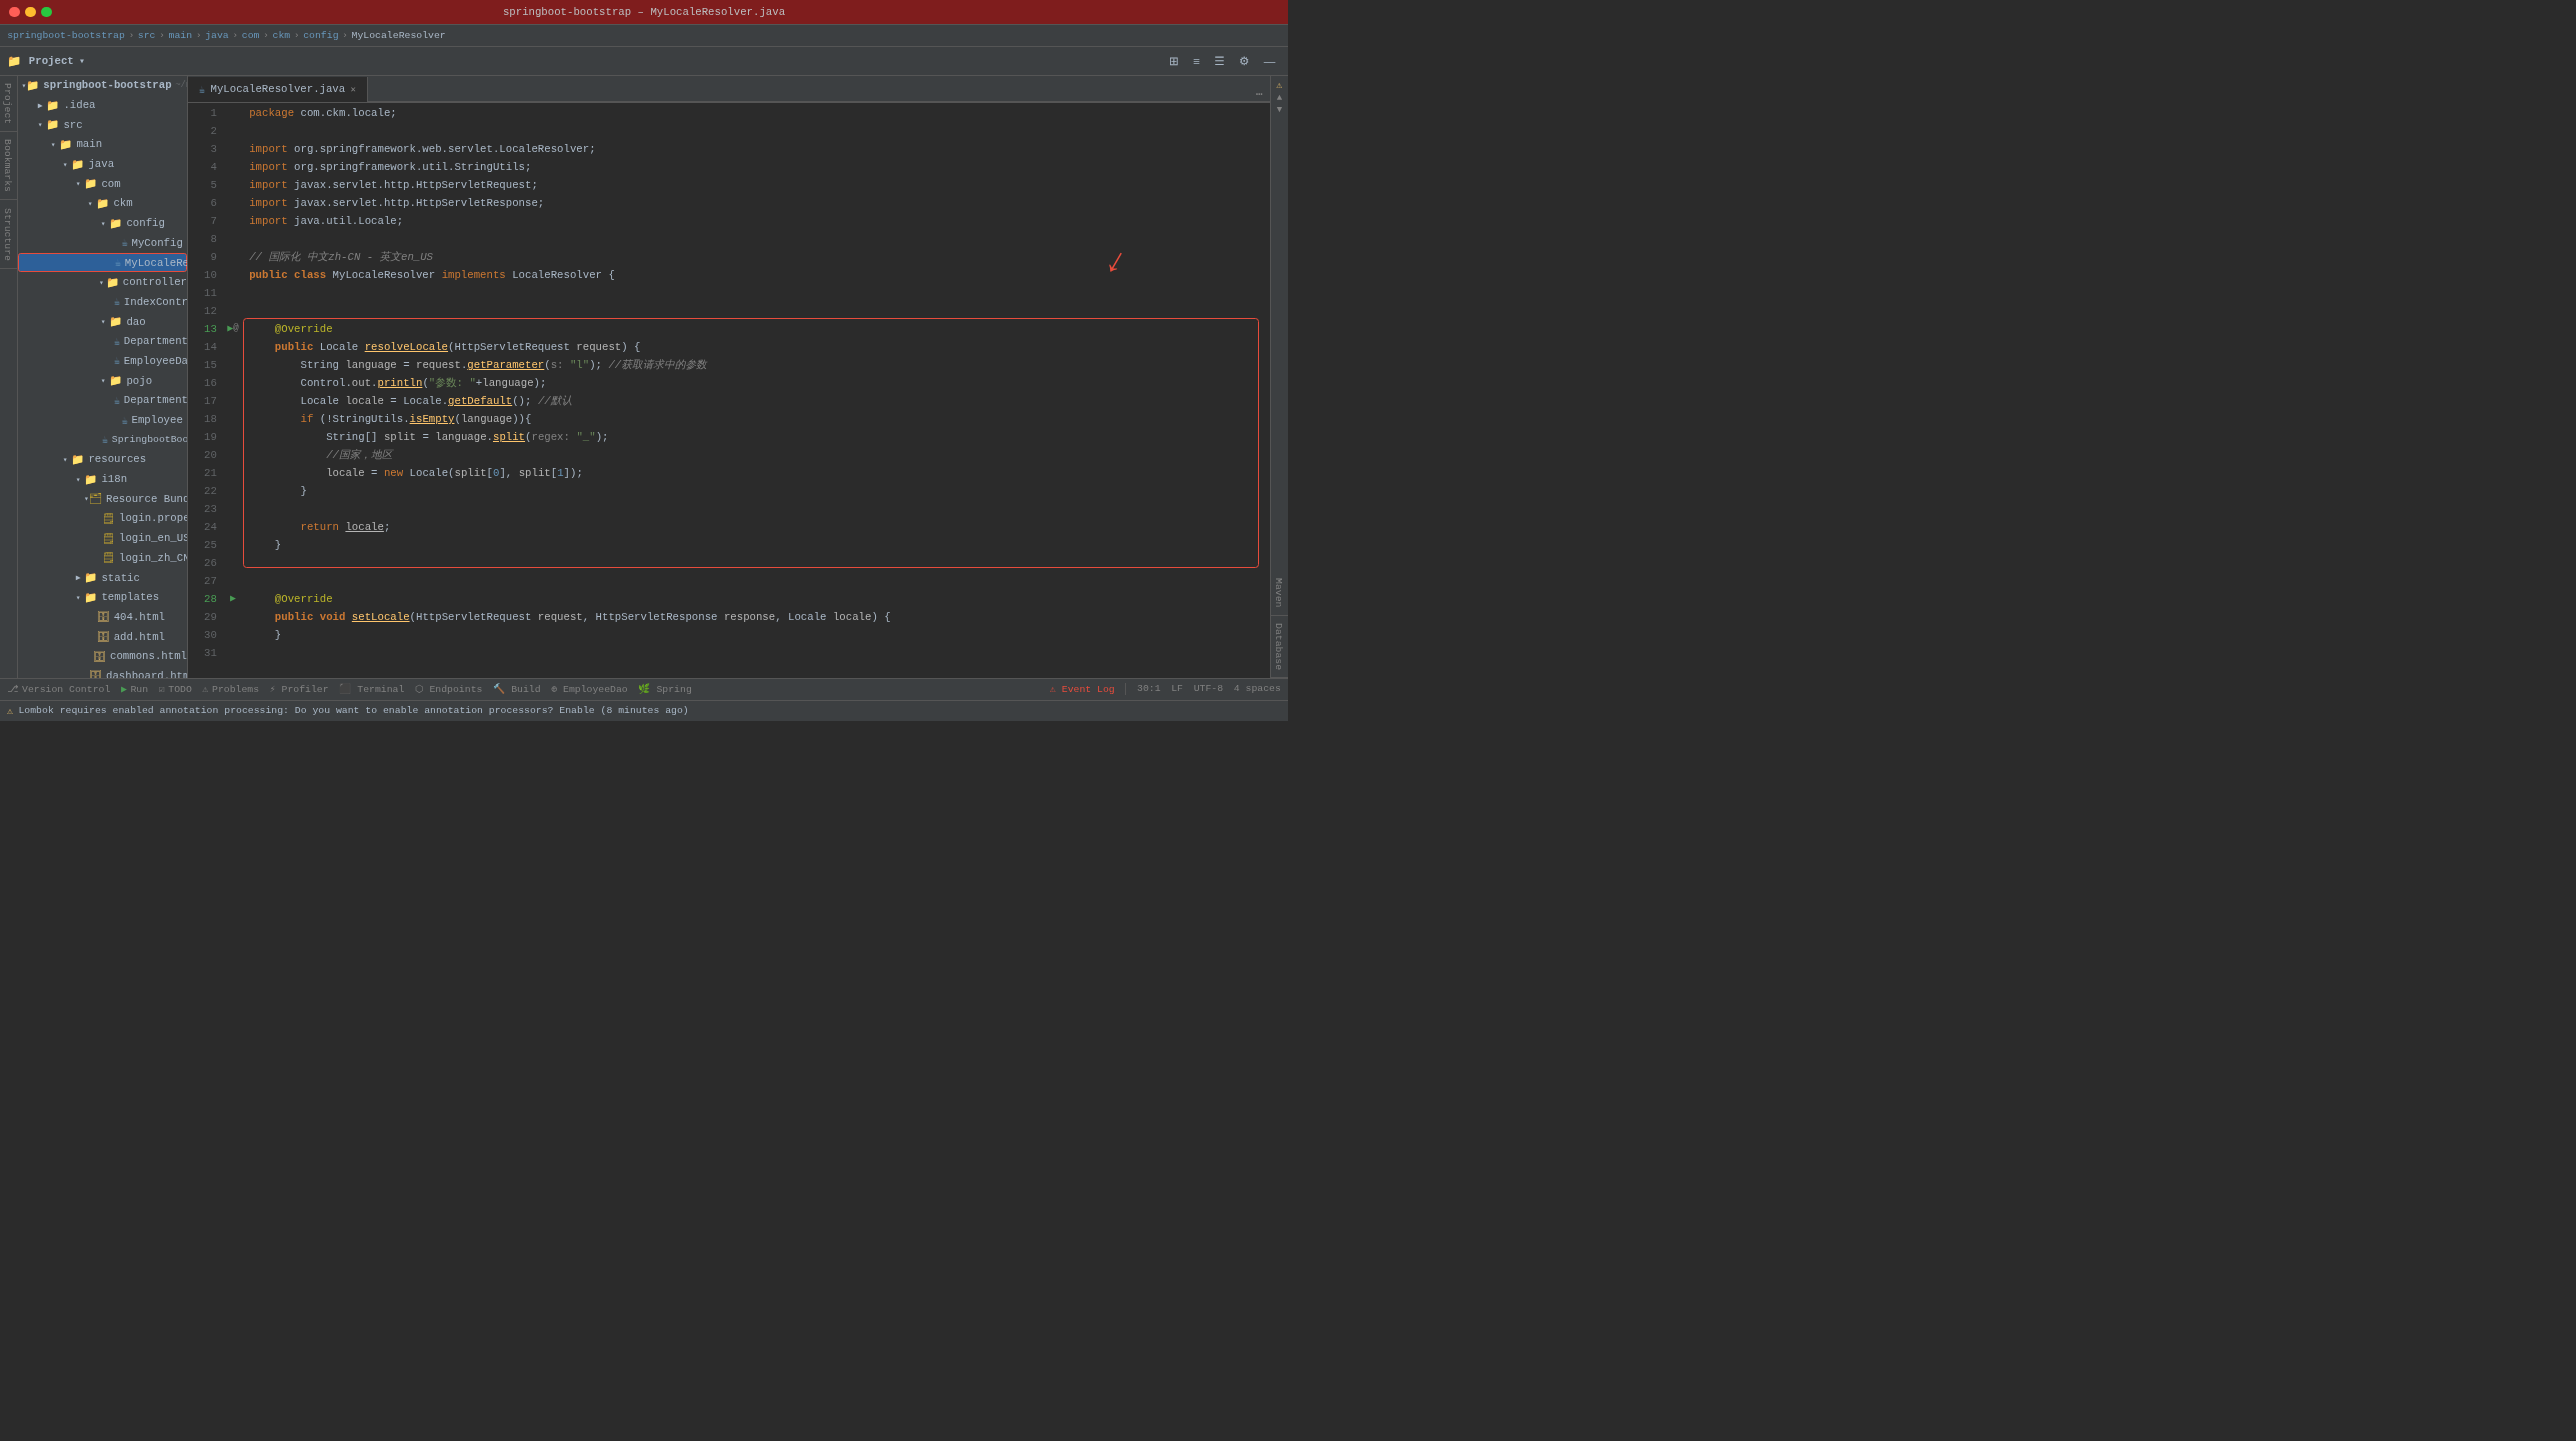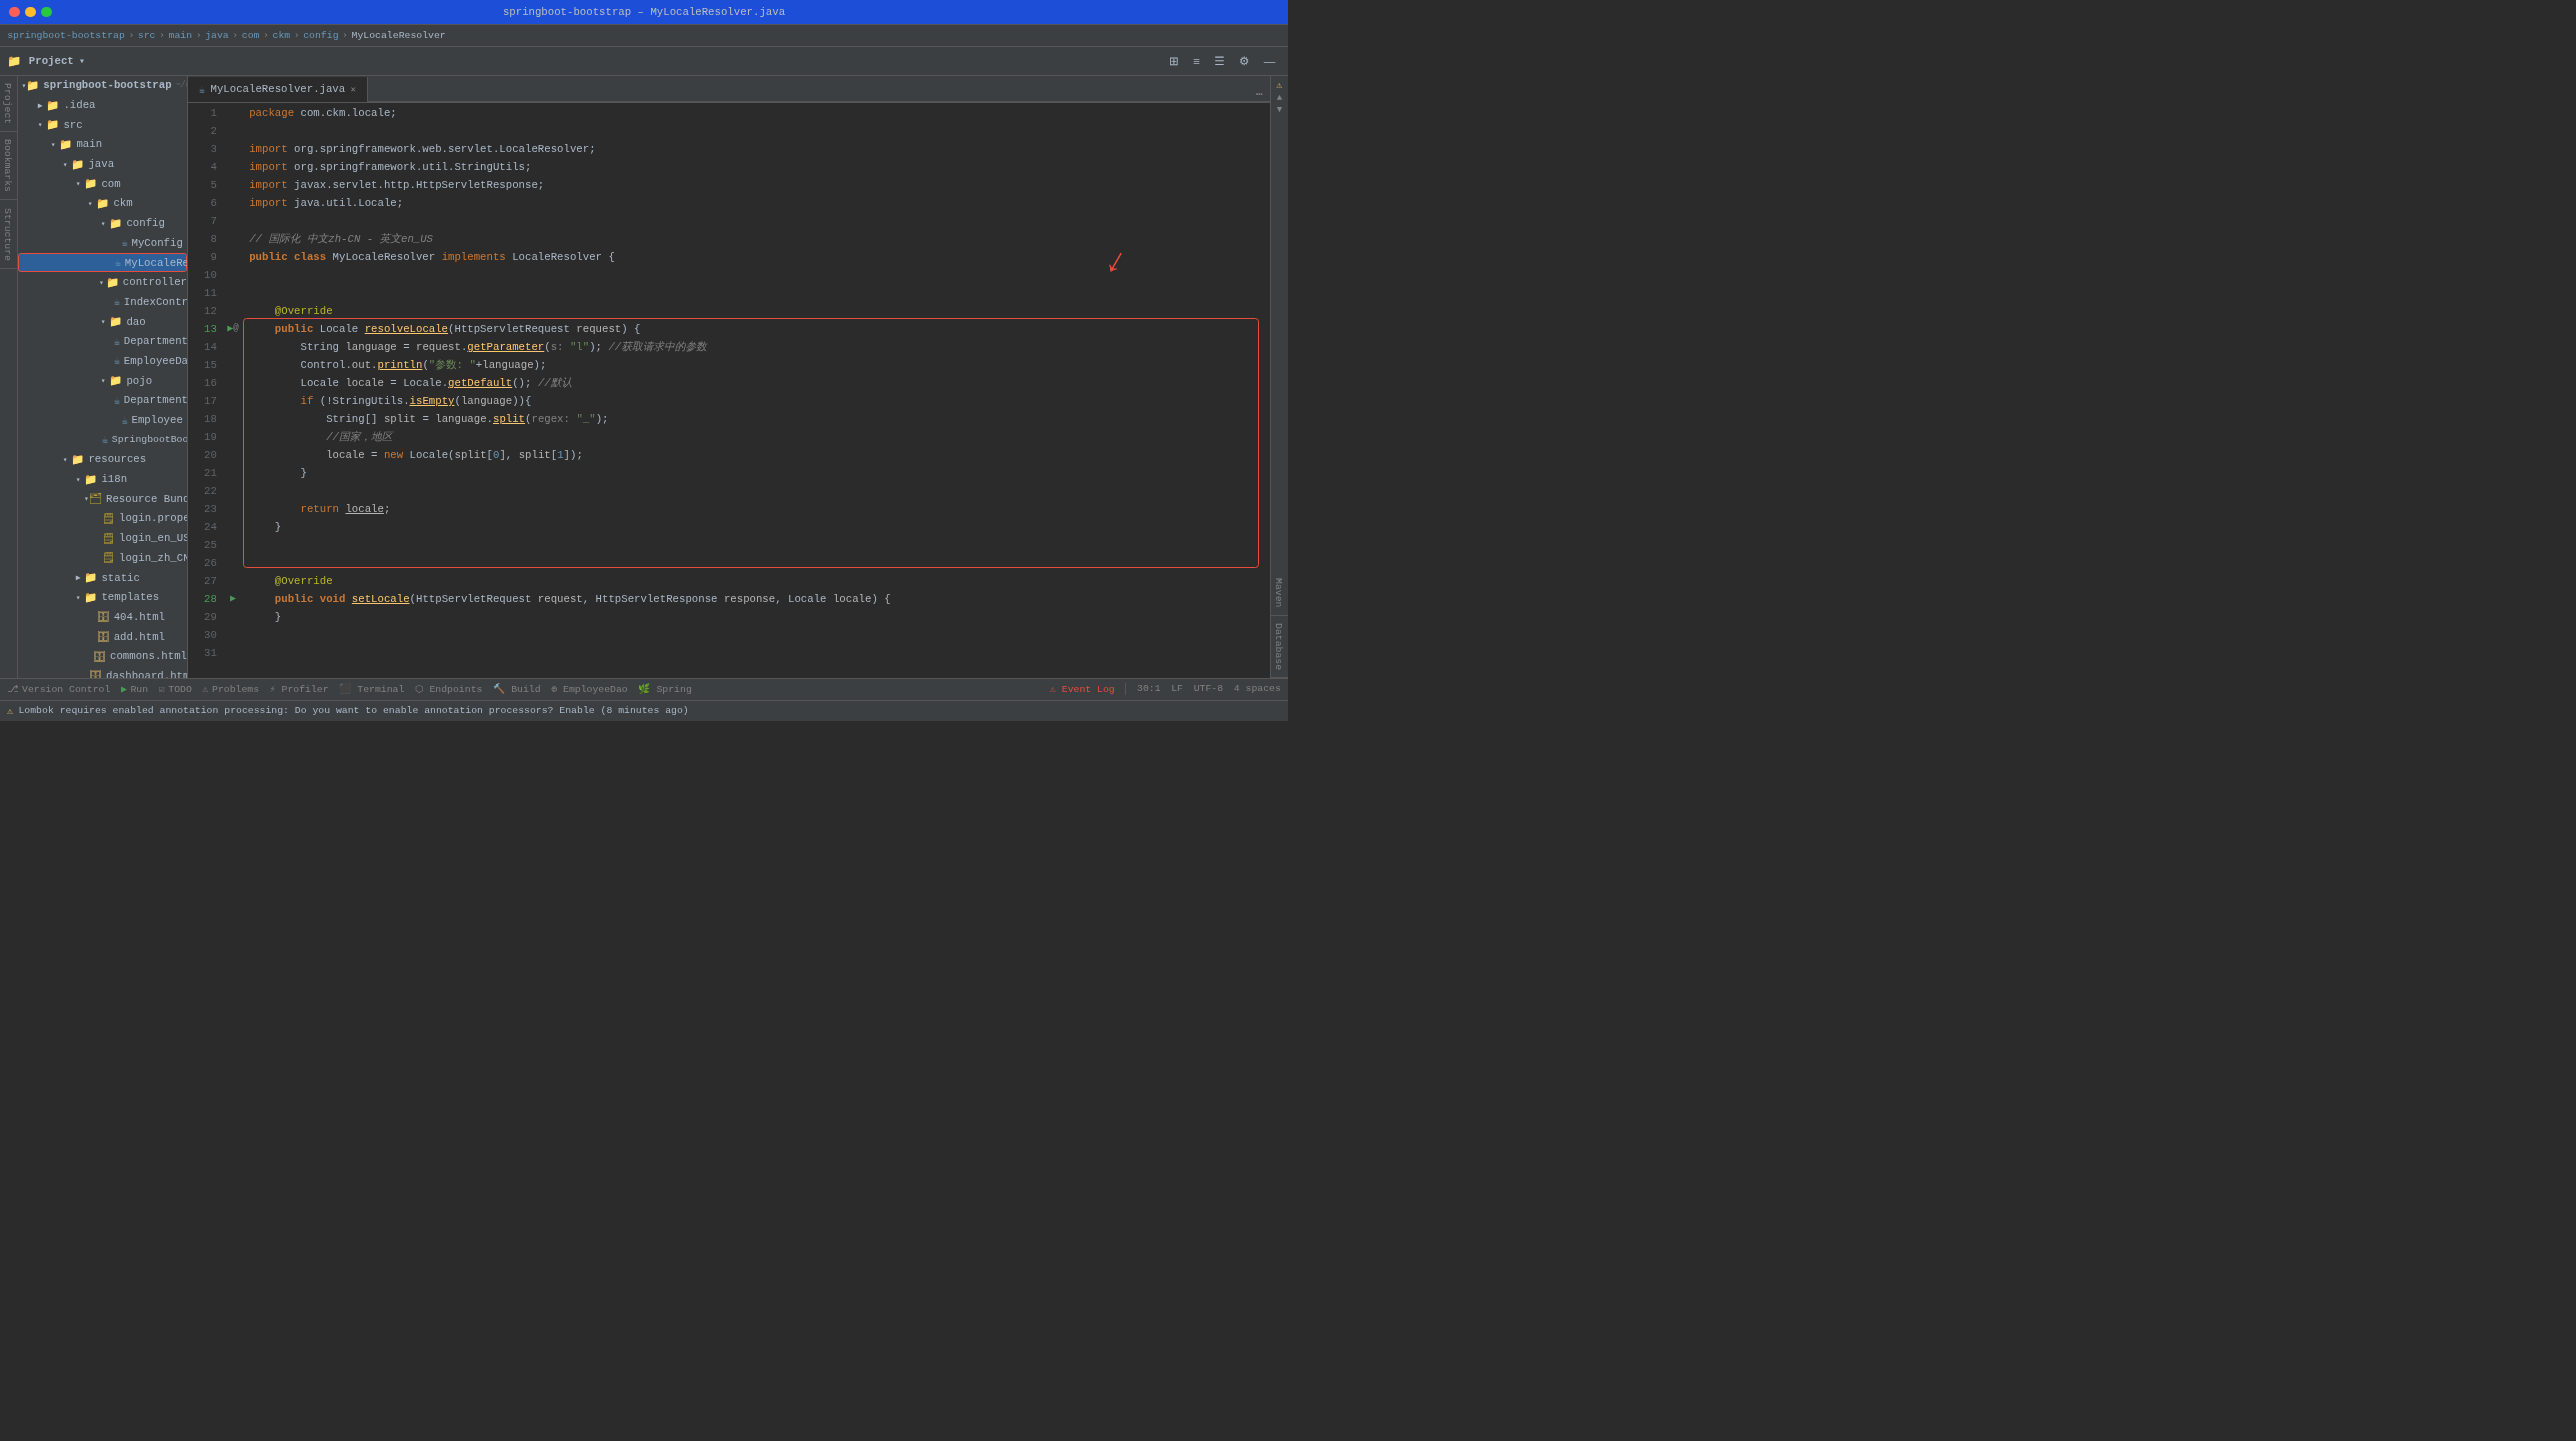--- a/index.html
+++ b/index.html
@@ -10,21 +10,21 @@
       color: #a9b7c6;
       width: 1288px;
       height: 721px;
       overflow: hidden;
       position: relative;
     }
 
     
     .title-bar {
       height: 25px;
-      background: #1d4ed8;
+      background: #7f1d1d;
       display: flex;
       align-items: center;
       justify-content: center;
       border-bottom: 0.9px solid #555;
       position: relative;
     }
     .title-bar-controls {
       position: absolute;
       left: 9px;
       display: flex;
@@ -585,20 +585,21 @@
           <div class="gutter-line" style="height:18px"></div>
           <div class="gutter-line" style="height:18px"></div>
           <div class="gutter-line" style="height:18px"></div>
         </div>
 
         <div class="code-lines">
           <div class="code-line"><span class="kw">package</span> <span class="type">com.ckm.locale</span><span class="punct">;</span></div>
           <div class="code-line">&nbsp;</div>
           <div class="code-line"><span class="kw">import</span> <span class="type">org.springframework.web.servlet.LocaleResolver</span><span class="punct">;</span></div>
           <div class="code-line"><span class="kw">import</span> <span class="type">org.springframework.util.StringUtils</span><span class="punct">;</span></div>
+          <div class="code-line"><span class="kw">import</span> <span class="type">javax.servlet.http.HttpServletRequest</span><span class="punct">;</span></div>
           <div class="code-line"><span class="kw">import</span> <span class="type">javax.servlet.http.HttpServletResponse</span><span class="punct">;</span></div>
           <div class="code-line"><span class="kw">import</span> <span class="type">java.util.Locale</span><span class="punct">;</span></div>
           <div class="code-line">&nbsp;</div>
           <div class="code-line"><span class="comment">// 国际化 中文zh-CN - 英文en_US</span></div>
           <div class="code-line"><span class="kw2">public class</span> <span class="cls">MyLocaleResolver</span> <span class="kw">implements</span> <span class="iface">LocaleResolver</span> <span class="punct">{</span></div>
           <div class="code-line">&nbsp;</div>
           <div class="code-line">&nbsp;</div>
           <div class="code-line">    <span class="annotation">@Override</span></div>
           <div class="code-line">    <span class="kw2">public</span> <span class="type">Locale</span> <span class="method">resolveLocale</span><span class="punct">(</span><span class="type">HttpServletRequest</span> <span class="param">request</span><span class="punct">) {</span></div>
           <div class="code-line">        <span class="type">String</span> <span class="param">language</span> <span class="punct">=</span> <span class="param">request</span><span class="punct">.</span><span class="method">getParameter</span><span class="punct">(</span><span style="color:#808080;">s:</span> <span class="str">"l"</span><span class="punct">);</span> <span class="comment">//获取请求中的参数</span></div>

